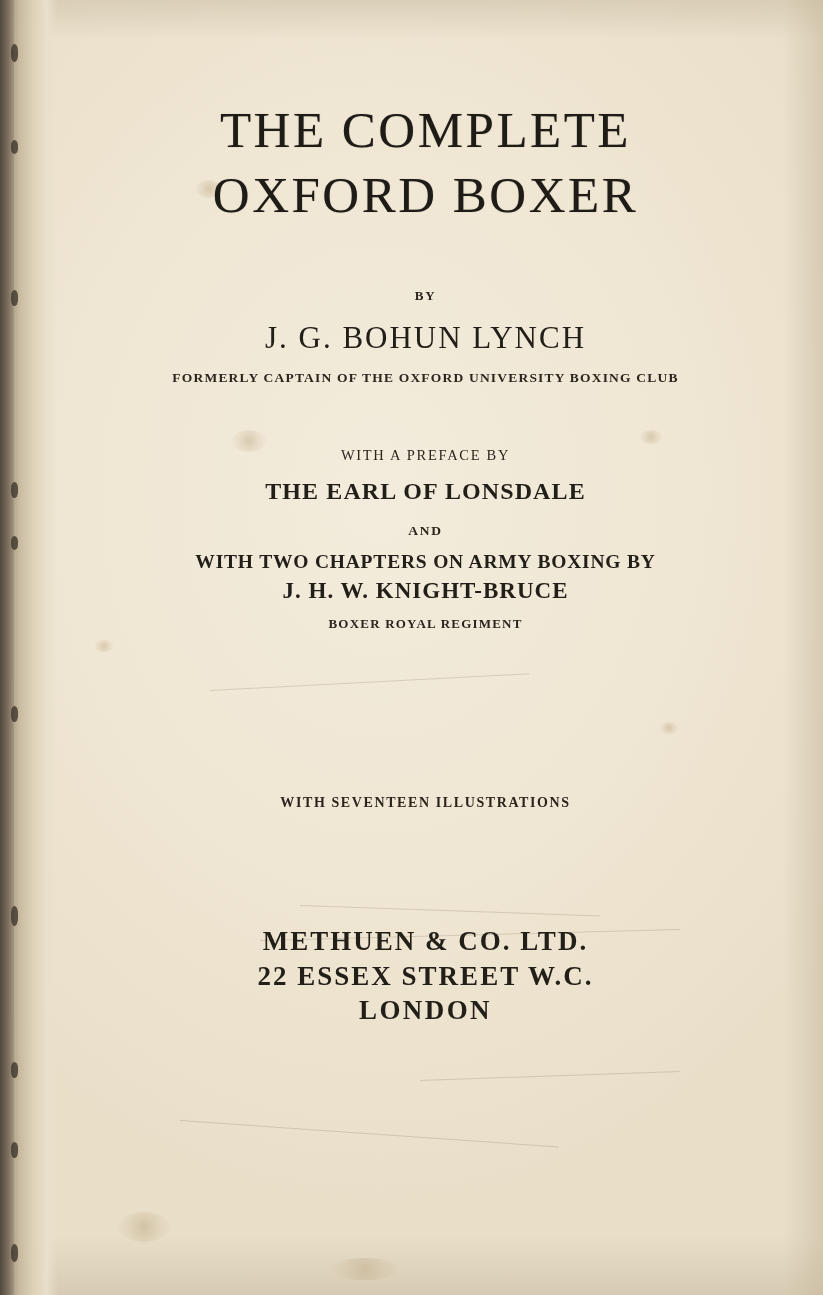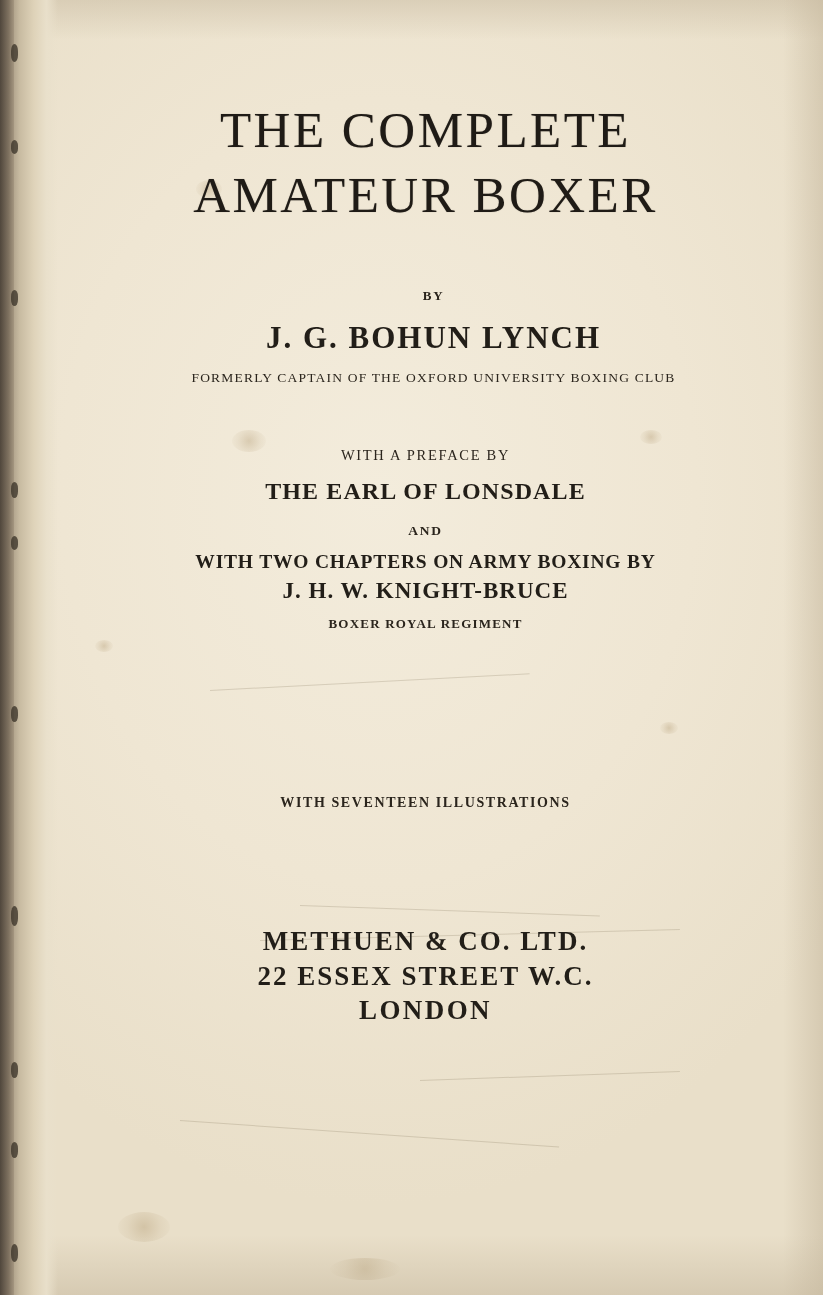--- a/index.html
+++ b/index.html
@@ -121,40 +121,40 @@
   #title-block {
     position: absolute;
     top: 98px;
     left: 0;
     width: 100%;
   }
 
   #byline-block {
     position: absolute;
     top: 288px;
-    left: 8px;
+    left: 0;
     width: 100%;
   }
   .small-caps {
     font-size: 13px;
     letter-spacing: 1.6px;
     font-weight: 700;
     color: #2b251d;
   }
   .author-name {
     font-size: 31px;
     letter-spacing: 2px;
-    font-weight: 700;
+    font-weight: 400;
     color: #221e18;
     margin-top: 16px;
   }
   .author-credential {
     font-size: 13.5px;
     letter-spacing: 1.2px;
-    font-weight: 400;
+    font-weight: 700;
     color: #2b251d;
     margin-top: 14px;
   }
 
   #preface-block {
     position: absolute;
     top: 447px;
     left: 0;
     width: 100%;
   }
@@ -267,21 +267,21 @@
   <div class="stitch" style="top:706px; height:16px;"></div>
   <div class="stitch" style="top:906px; height:20px;"></div>
   <div class="stitch" style="top:1062px; height:16px;"></div>
   <div class="stitch" style="top:1142px; height:16px;"></div>
   <div class="stitch" style="top:1244px; height:18px;"></div>
 
   <div id="content">
 
     <div id="title-block">
       <div class="title-line">THE COMPLETE</div>
-      <div class="title-line">AMATEUR BOXER</div>
+      <div class="title-line">OXFORD BOXER</div>
     </div>
 
     <div id="byline-block">
       <div class="small-caps">BY</div>
       <div class="author-name">J. G. BOHUN LYNCH</div>
       <div class="author-credential">FORMERLY CAPTAIN OF THE OXFORD UNIVERSITY BOXING CLUB</div>
     </div>
 
     <div id="preface-block">
       <div class="label-line">WITH A PREFACE BY</div>

